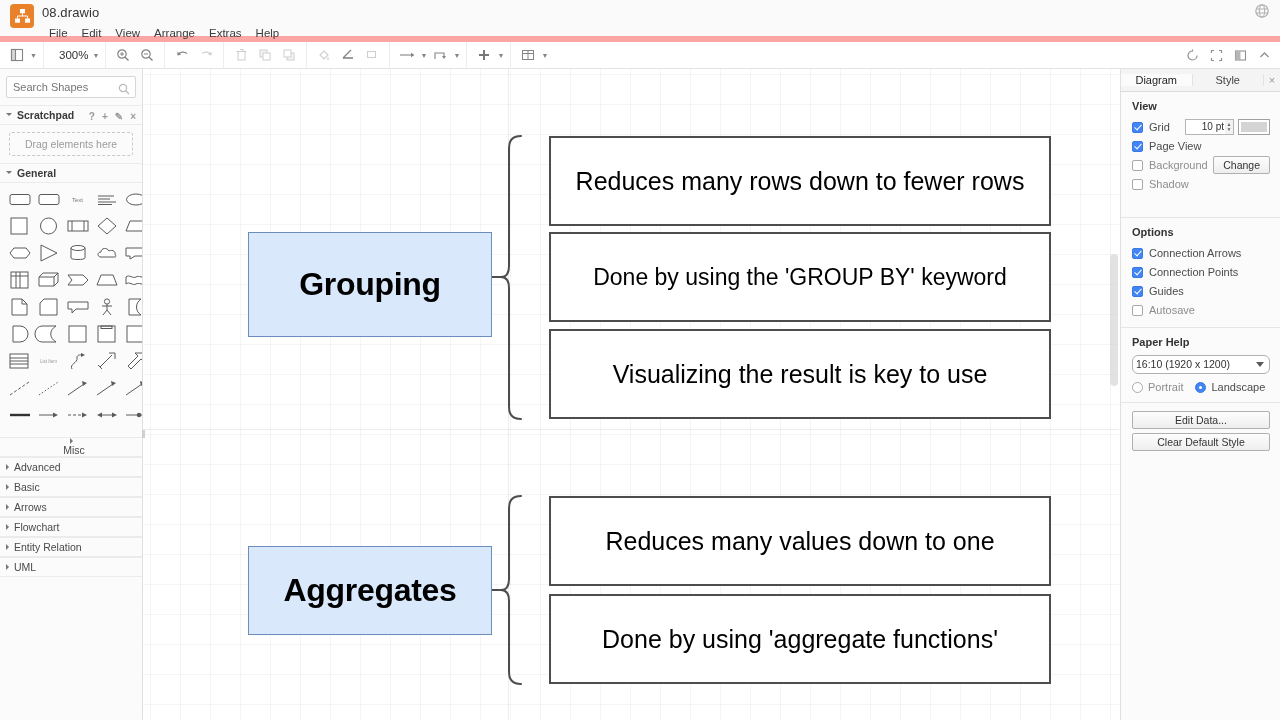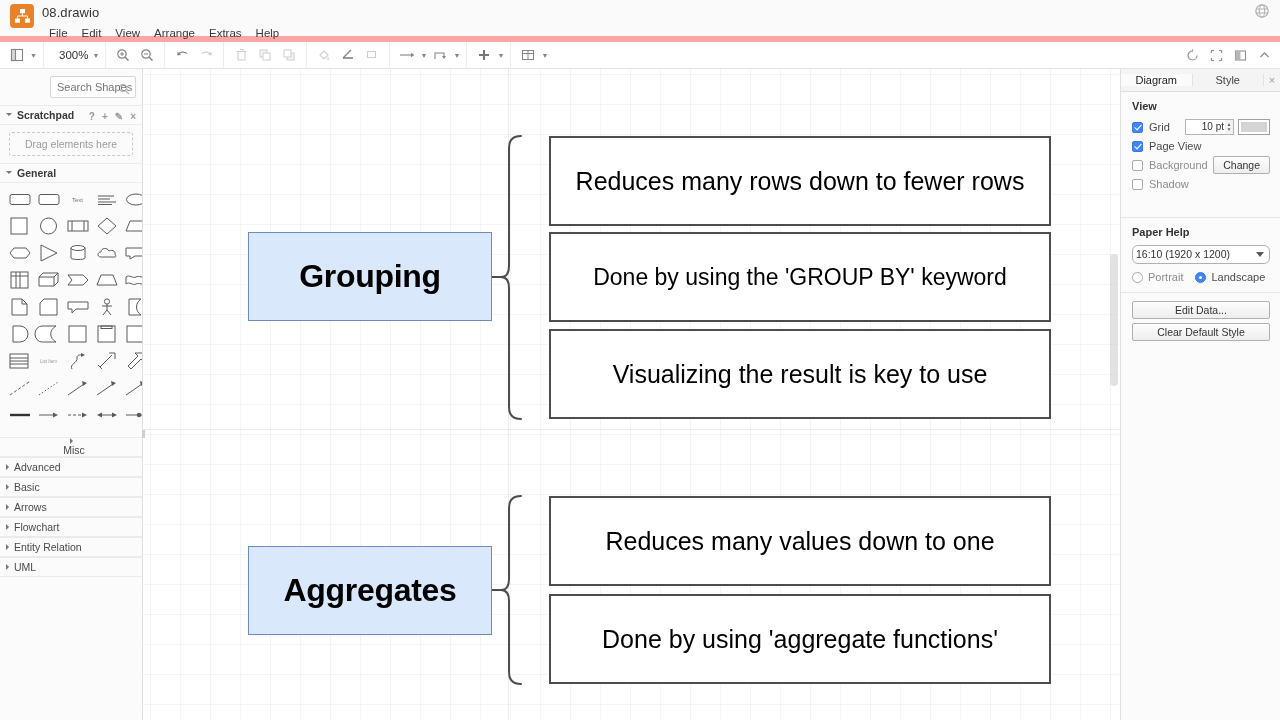--- a/index.html
+++ b/index.html
@@ -67,21 +67,21 @@
     position: absolute; right: 4px; top: 0; height: 27px;
     display: flex; align-items: center;
   }
 
   
   #left-panel {
     position: absolute; left: 0; top: 69px; width: 143px; height: 651px;
     background: #fbfbfb; border-right: 1px solid #e0e0e0;
     overflow: hidden;
   }
-  #search-wrap { padding: 7px 6px 7px 6px; margin-left: 44px; }
+  #search-wrap { padding: 7px 6px 7px 6px; }
   #search-box {
     position: relative; height: 22px;
     border: 1px solid #d6d6d6; border-radius: 2px; background: #fff;
   }
   #search-input {
     position: absolute; left: 6px; top: 0; height: 20px; width: 104px;
     border: none; outline: none; background: transparent;
     font-family: "Liberation Sans", sans-serif;
     font-size: 11px; color: #888;
   }
@@ -795,21 +795,21 @@
     <svg style="position:absolute; left:0; top:0; width:976px; height:651px; pointer-events:none;">
 
       <path d="M 378 67 Q 366 67 366 79 L 366 197 Q 366 208 358 208 Q 366 208 366 219 L 366 338 Q 366 350 378 350" fill="none" stroke="#4d4d4d" stroke-width="2" stroke-linecap="round"></path>
 
       <path d="M 349 208 H 358" fill="none" stroke="#4d4d4d" stroke-width="2" stroke-linecap="round"></path>
 
       <path d="M 378 427 Q 366 427 366 439 L 366 510 Q 366 521 358 521 Q 366 521 366 532 L 366 603 Q 366 615 378 615" fill="none" stroke="#4d4d4d" stroke-width="2" stroke-linecap="round"></path>
       <path d="M 349 521 H 358" fill="none" stroke="#4d4d4d" stroke-width="2" stroke-linecap="round"></path>
     </svg>
 
-    <div class="node-blue" style="left:105px; top:163px; width:244px; height:89px; font-size:32px;">
+    <div class="node-blue" style="left:105px; top:163px; width:244px; height:105px; font-size:32px;">
       <span>Grouping</span>
     </div>
 
     <div class="node-white" style="left:406px; top:67px; width:502px; height:90px; font-size:25px;">
       <span>Reduces many rows down to fewer rows</span>
     </div>
     <div class="node-white" style="left:406px; top:163px; width:502px; height:90px; font-size:23px;">
       <span>Done by using the 'GROUP BY' keyword</span>
     </div>
     <div class="node-white" style="left:406px; top:260px; width:502px; height:90px; font-size:25px;">
@@ -866,20 +866,40 @@
       <span class="rp-label muted">Background</span>
       <span id="change-btn">Change</span>
     </div>
 
     <div class="rp-row" style="margin-bottom:16px;">
       <span class="cb"></span>
       <span class="rp-label muted">Shadow</span>
     </div>
   </div>
 
+  <div class="rp-section">
+    <div class="rp-title">Options</div>
+
+    <div class="rp-row">
+      <span class="cb on"></span>
+      <span class="rp-label">Connection Arrows</span>
+    </div>
+    <div class="rp-row">
+      <span class="cb on"></span>
+      <span class="rp-label">Connection Points</span>
+    </div>
+    <div class="rp-row">
+      <span class="cb on"></span>
+      <span class="rp-label">Guides</span>
+    </div>
+    <div class="rp-row" style="margin-bottom:0;">
+      <span class="cb"></span>
+      <span class="rp-label muted">Autosave</span>
+    </div>
+  </div>
 
   <div class="rp-section">
     <div class="rp-title">Paper Help</div>
     <div id="paper-select">
       <span>16:10 (1920 x 1200)</span>
       <span class="arr"></span>
     </div>
     <div class="radio-row">
       <span class="rb"></span>
       <span class="rp-label muted">Portrait</span>

